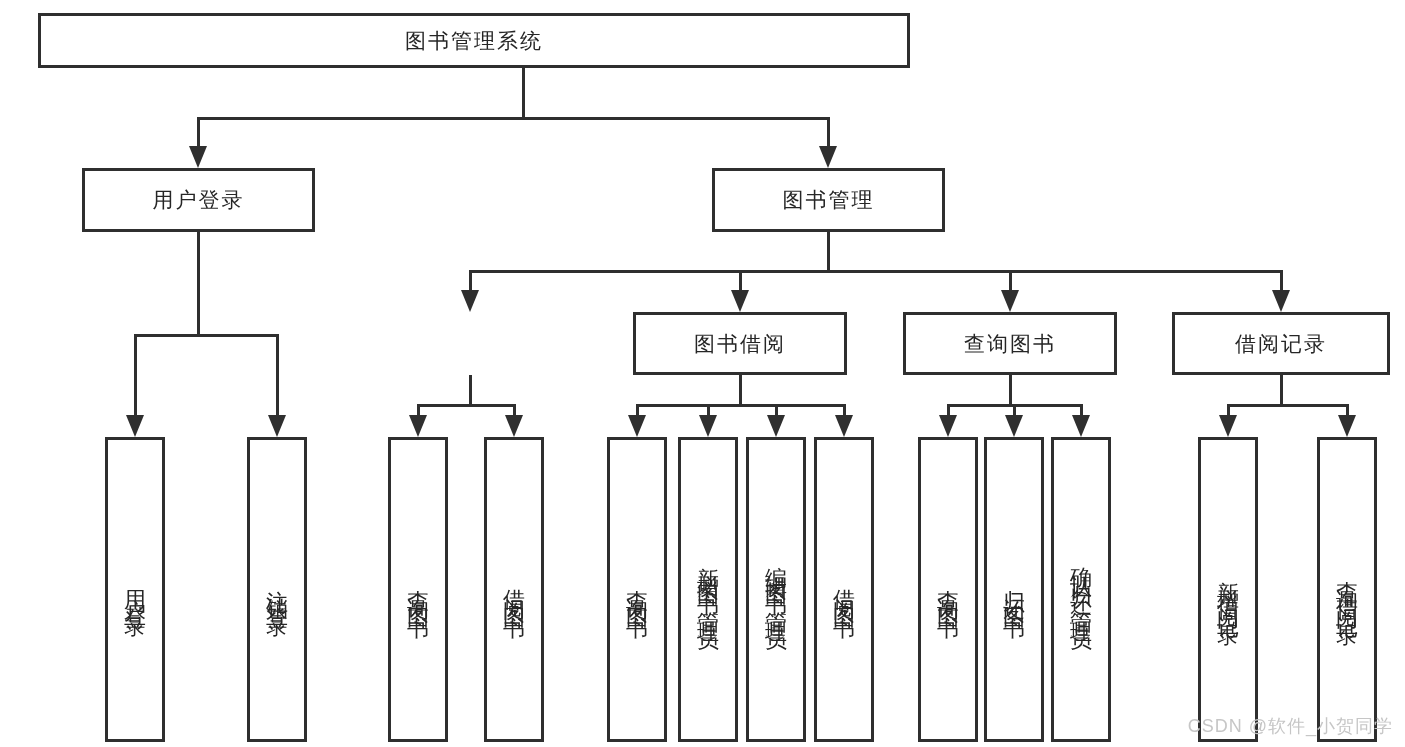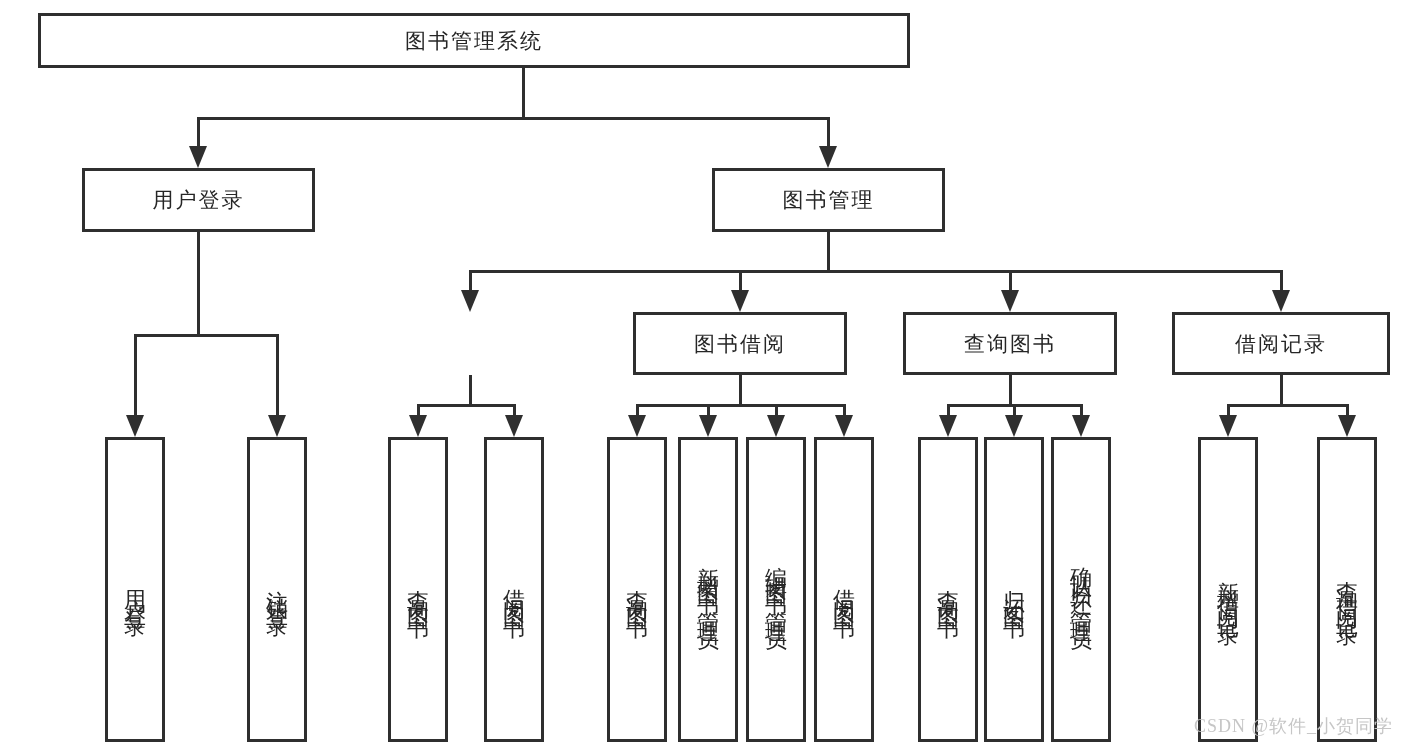--- a/index.html
+++ b/index.html
@@ -66,21 +66,20 @@
   }
   .watermark {
     position: absolute;
     top: 714px;
     right: 12px;
     font-size: 18px;
     color: #c6c6c6;
     letter-spacing: 1px;
     z-index: 10;
     white-space: nowrap;
-    font-family: Liberation Serif, serif;
   }
 </style>
 </head>
 <body>
 
 <div class="canvas">
 
   <div class="hnode" style="left:38px;top:13px;width:872px;height:55px;">
     <span class="hlabel">图书管理系统</span>
   </div>

